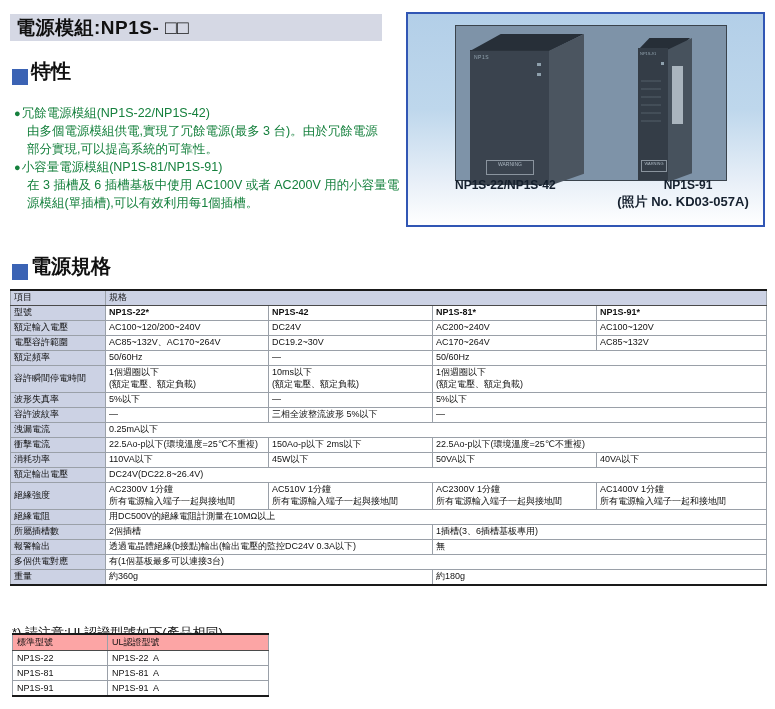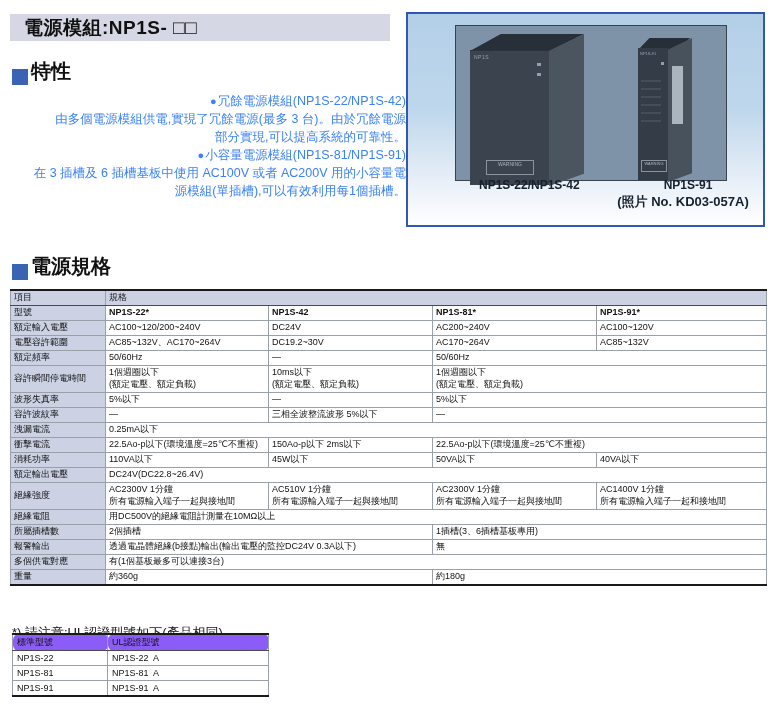--- a/index.html
+++ b/index.html
@@ -1,30 +1,30 @@
 <!DOCTYPE html>
 <html><head>
 <meta charset="utf-8">
 <style>
   html,body{margin:0;padding:0;background:#fff;}
   body{font-family:"Liberation Sans","DejaVu Sans",sans-serif;color:#111;}
   #page{position:relative;width:775px;height:709px;overflow:hidden;background:#fff;}
 
   
   .title-bar{position:absolute;left:10px;top:14px;width:366px;height:27px;background:#d5d8e4;
-    display:flex;align-items:center;padding-left:14px;font-size:19px;font-weight:bold;letter-spacing:.5px;}
+    display:flex;align-items:center;padding-left:6px;font-size:19px;font-weight:bold;letter-spacing:.5px;}
 
   
   .sec-head{position:absolute;display:flex;align-items:flex-end;font-size:20px;font-weight:bold;}
   .sec-head .sq{width:16px;height:16px;background:#3b63b4;margin-right:3px;display:inline-block;}
   #head-features{left:12px;top:58px;}
   #head-specs{left:12px;top:253px;}
 
   
-  .features{position:absolute;left:14px;top:92px;width:392px;font-size:12.5px;line-height:18px;color:#3b82f6;text-align:right;}
+  .features{position:absolute;left:14px;top:104px;width:392px;font-size:12.5px;line-height:18px;color:#15803d;}
   .feat-title{white-space:nowrap;}
   .feat-title .blt{font-size:11px;margin-right:1px;}
   .feat-line{padding-left:13px;white-space:nowrap;}
 
   
   .photo-box{position:absolute;left:406px;top:12px;width:355px;height:211px;border:2px solid #3156b4;
     background:linear-gradient(180deg,#b3cfe8 0%,#bed7ec 45%,#e6eef7 78%,#ffffff 100%);}
   .photo{position:absolute;left:47px;top:11px;width:270px;height:154px;background:#7e93a8;border:1px solid #3a434c;}
   
   .lm-top{position:absolute;left:14px;top:8px;width:114px;height:17px;background:#272f38;
@@ -45,39 +45,39 @@
   .rm-side{position:absolute;left:212px;top:12px;width:24px;height:144px;background:#47525d;
     clip-path:polygon(0% 8%,100% 0%,100% 94%,0% 100%);}
   .rm-front{position:absolute;left:182px;top:22px;width:30px;height:132px;background:#343d47;}
   .rm-logo{position:absolute;left:2px;top:3px;font-size:4px;color:#93a4b0;}
   .rm-led{right:4px;top:14px;width:3px;height:3px;}
   .rm-mark{position:absolute;left:3px;top:32px;width:20px;height:46px;
     background:repeating-linear-gradient(180deg,#4a555f 0 2px,#343d47 2px 8px);opacity:.7;}
   .rm-label{left:216px;top:40px;width:11px;height:58px;}
   .rm-warn{left:3px;bottom:8px;width:24px;height:10px;font-size:4px;line-height:5px;}
   
-  .cap-left{position:absolute;left:47px;top:164px;width:180px;font-size:12px;font-weight:bold;color:#15202e;margin-left:24px;}
+  .cap-left{position:absolute;left:47px;top:164px;width:180px;font-size:12px;font-weight:bold;color:#15202e;}
   .cap-right{position:absolute;left:210px;top:164px;width:140px;text-align:center;font-size:12px;font-weight:bold;color:#15202e;}
   .photo-no{position:absolute;left:200px;top:179px;width:150px;text-align:center;font-size:13px;font-weight:bold;color:#15202e;}
 
   
   .spec-table{position:absolute;left:10px;top:289px;width:756px;border-collapse:collapse;table-layout:fixed;
     font-size:9px;line-height:1.32;border-top:2px solid #1a1a1a;border-bottom:2px solid #1a1a1a;}
   .spec-table td{border:1px solid #9aa0a8;padding:1px 3px;height:12px;vertical-align:middle;
     white-space:pre-line;overflow:hidden;}
   .spec-table td.lbl{background:#ccd2e4;margin-left:46px;}
   .spec-table tr.hdr-row td{background:#ccd2e4;border-bottom:1px solid #4a4a4a;}
   .spec-table td.bold{font-weight:bold;}
 
   
   .footnote{position:absolute;left:12px;top:624px;font-size:13px;}
   .ul-table{position:absolute;left:12px;top:633px;width:256px;border-collapse:collapse;table-layout:fixed;
     font-size:9px;border-top:2px solid #1a1a1a;border-bottom:2px solid #1a1a1a;}
   .ul-table td{border:1px solid #9aa0a8;padding:1px 4px;height:12px;white-space:pre;overflow:hidden;}
-  .ul-table tr.hdr-row td{background:#8b5cf6;border-bottom:1px solid #4a4a4a;border-radius:6px;}
+  .ul-table tr.hdr-row td{background:#fca5a5;border-bottom:1px solid #4a4a4a;}
 </style>
 </head>
 <body>
 
 <div id="page">
 
   <div class="title-bar">
     <span>電源模組:NP1S- □□</span>
   </div>
 

